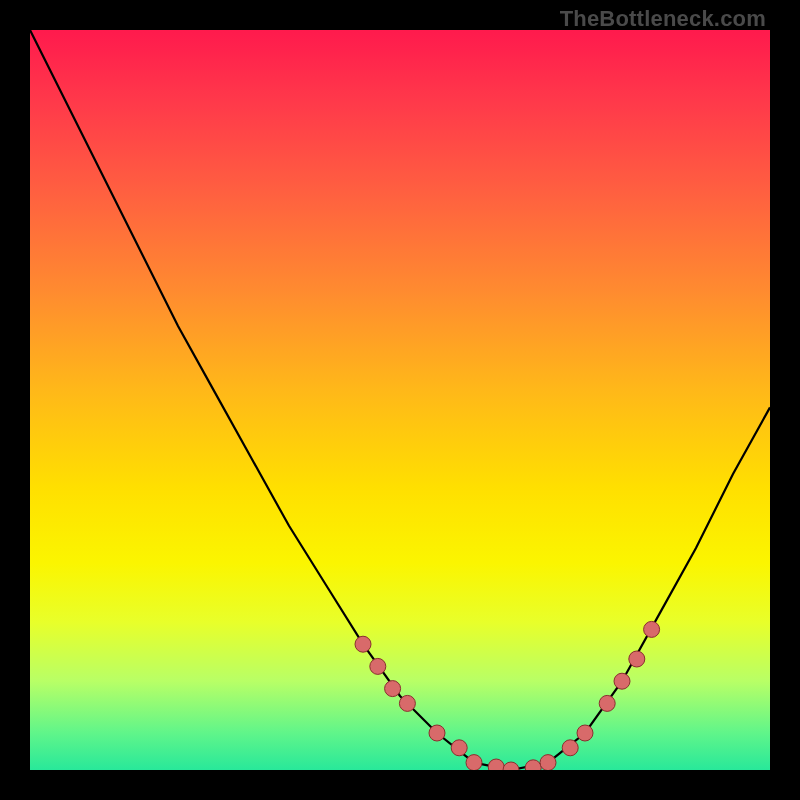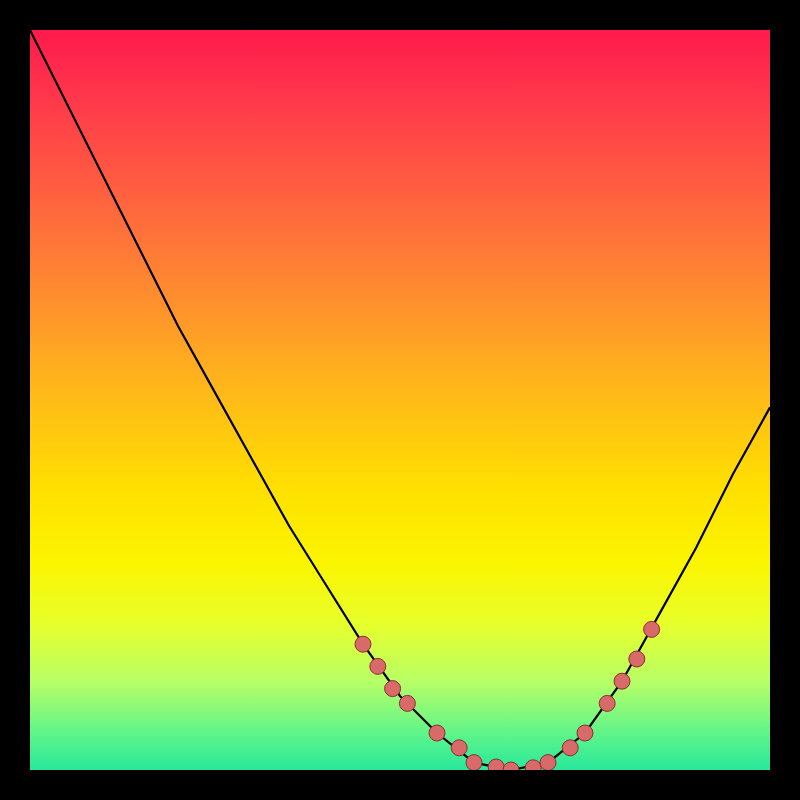--- a/index.html
+++ b/index.html
@@ -76,13 +76,14 @@
           <circle cx="518.0" cy="732.6" r="8" fill="#d86a6a" stroke="#8a2f2f" stroke-width="1"></circle>
           <circle cx="540.2" cy="717.8" r="8" fill="#d86a6a" stroke="#8a2f2f" stroke-width="1"></circle>
           <circle cx="555.0" cy="703.0" r="8" fill="#d86a6a" stroke="#8a2f2f" stroke-width="1"></circle>
           <circle cx="577.2" cy="673.4" r="8" fill="#d86a6a" stroke="#8a2f2f" stroke-width="1"></circle>
           <circle cx="592.0" cy="651.2" r="8" fill="#d86a6a" stroke="#8a2f2f" stroke-width="1"></circle>
           <circle cx="606.8" cy="629.0" r="8" fill="#d86a6a" stroke="#8a2f2f" stroke-width="1"></circle>
           <circle cx="621.6" cy="599.4" r="8" fill="#d86a6a" stroke="#8a2f2f" stroke-width="1"></circle>
         </g>
     </svg>
   </div>
+  <div class="attribution">TheBottleneck.com</div>
 </div>
 
 </body></html>

